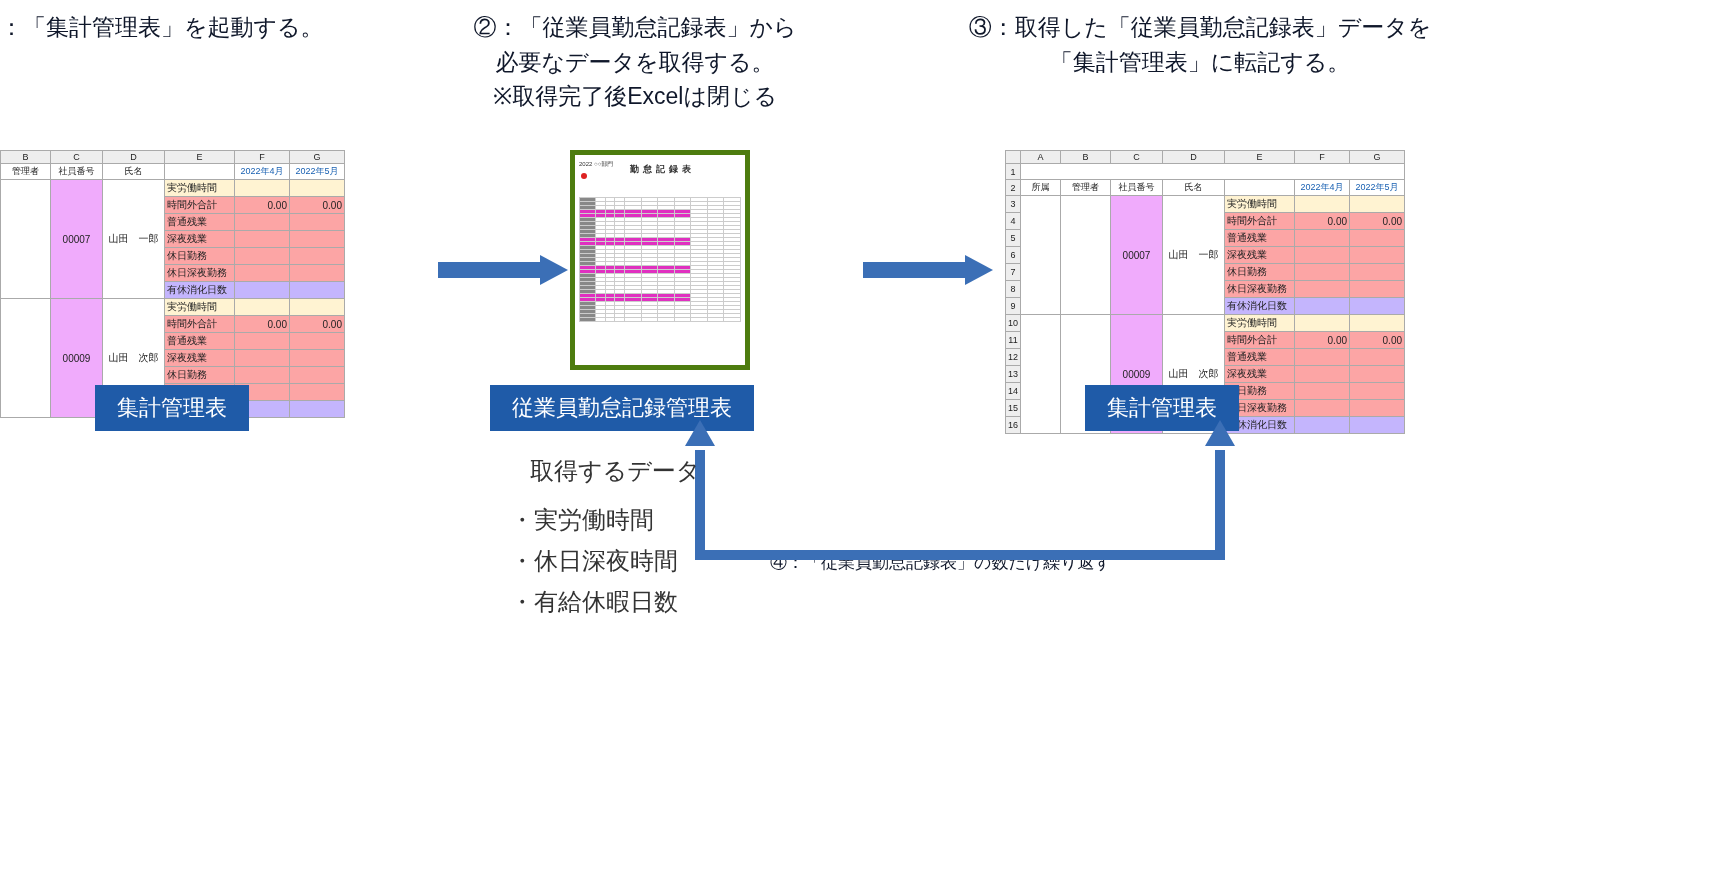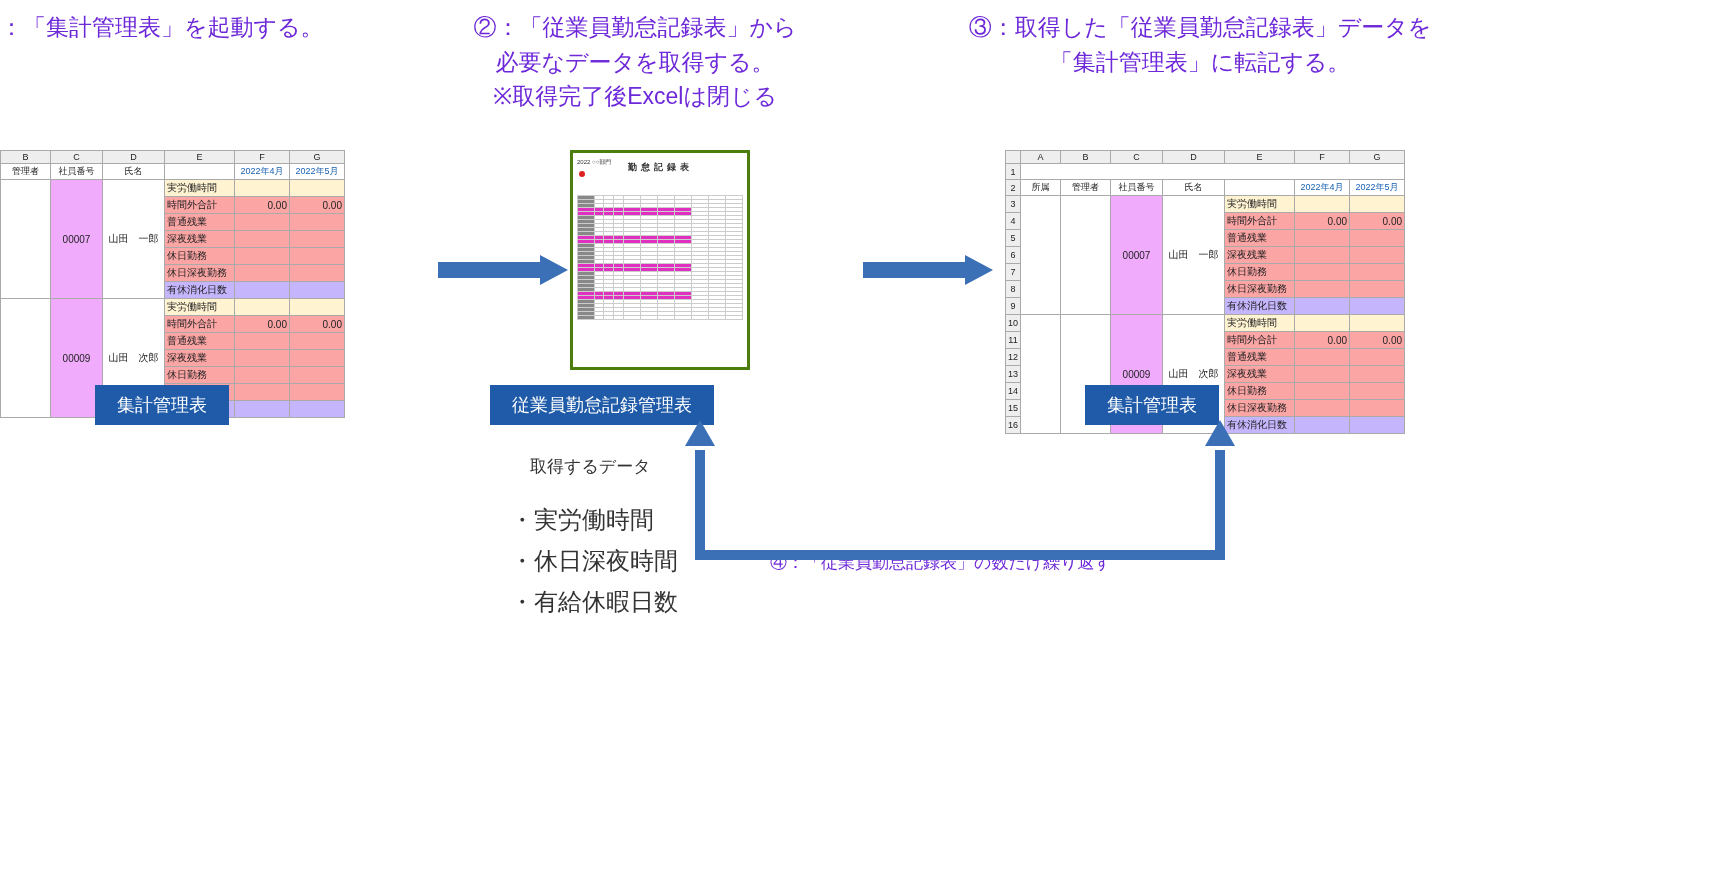--- a/index.html
+++ b/index.html
@@ -7,21 +7,21 @@
     font-family: "Meiryo", "Hiragino Sans", sans-serif;
     background: #fff;
     width: 1725px;
     height: 873px;
     position: relative;
     color: #333;
   }
   .step-caption {
     position: absolute;
     font-size: 23px;
-    color: #6d28d9;
+    color: #0f172a;
     text-align: center;
     white-space: pre-line;
     line-height: 1.5;
   }
   .step1 { top: 10px; left: 0px; text-align: left; }
   .step2 { top: 10px; left: 420px; width: 430px; }
   .step3 { top: 10px; left: 940px; width: 520px; }
   .step4 { top: 550px; left: 770px; font-size: 17px; text-align: left; }
 
   
@@ -70,21 +70,21 @@
   .col-f { width: 55px; }
   .col-g { width: 55px; }
 
   
   .att-sheet {
     position: absolute;
     top: 150px;
     left: 570px;
     width: 180px;
     height: 220px;
-    border: 3px solid #4d7c0f;
+    border: 5px solid #4d7c0f;
     background: #fff;
     font-size: 5px;
     overflow: hidden;
   }
   .att-title {
     position: absolute;
     top: 8px; left: 55px;
     font-size: 9px;
     letter-spacing: 4px;
     font-weight: bold;
@@ -114,21 +114,21 @@
     font-size: 4px;
   }
   .att-magenta { background: #e030c0; }
   .att-gray { background: #888; }
 
   
   .tbl-label {
     position: absolute;
     background: #1f5ba8;
     color: #fff;
-    font-size: 18px;
+    font-size: 22px;
     padding: 8px 22px;
     text-align: center;
   }
   .lbl1 { top: 385px; left: 95px; }
   .lbl2 { top: 385px; left: 490px; }
   .lbl3 { top: 385px; left: 1085px; }
 
   
   .arrow-right {
     position: absolute;
@@ -189,21 +189,21 @@
     width: 0; height: 0;
     border-left: 15px solid transparent;
     border-right: 15px solid transparent;
     border-bottom: 26px solid #3b6fb6;
   }
 
   
   .data-list-title {
     position: absolute;
     top: 455px; left: 530px;
-    font-size: 17px;
+    font-size: 24px;
   }
   .data-list {
     position: absolute;
     top: 500px; left: 510px;
     font-size: 24px;
     line-height: 1.7;
     list-style: none;
   }
   .data-list li::before { content: "・"; }
 </style>

